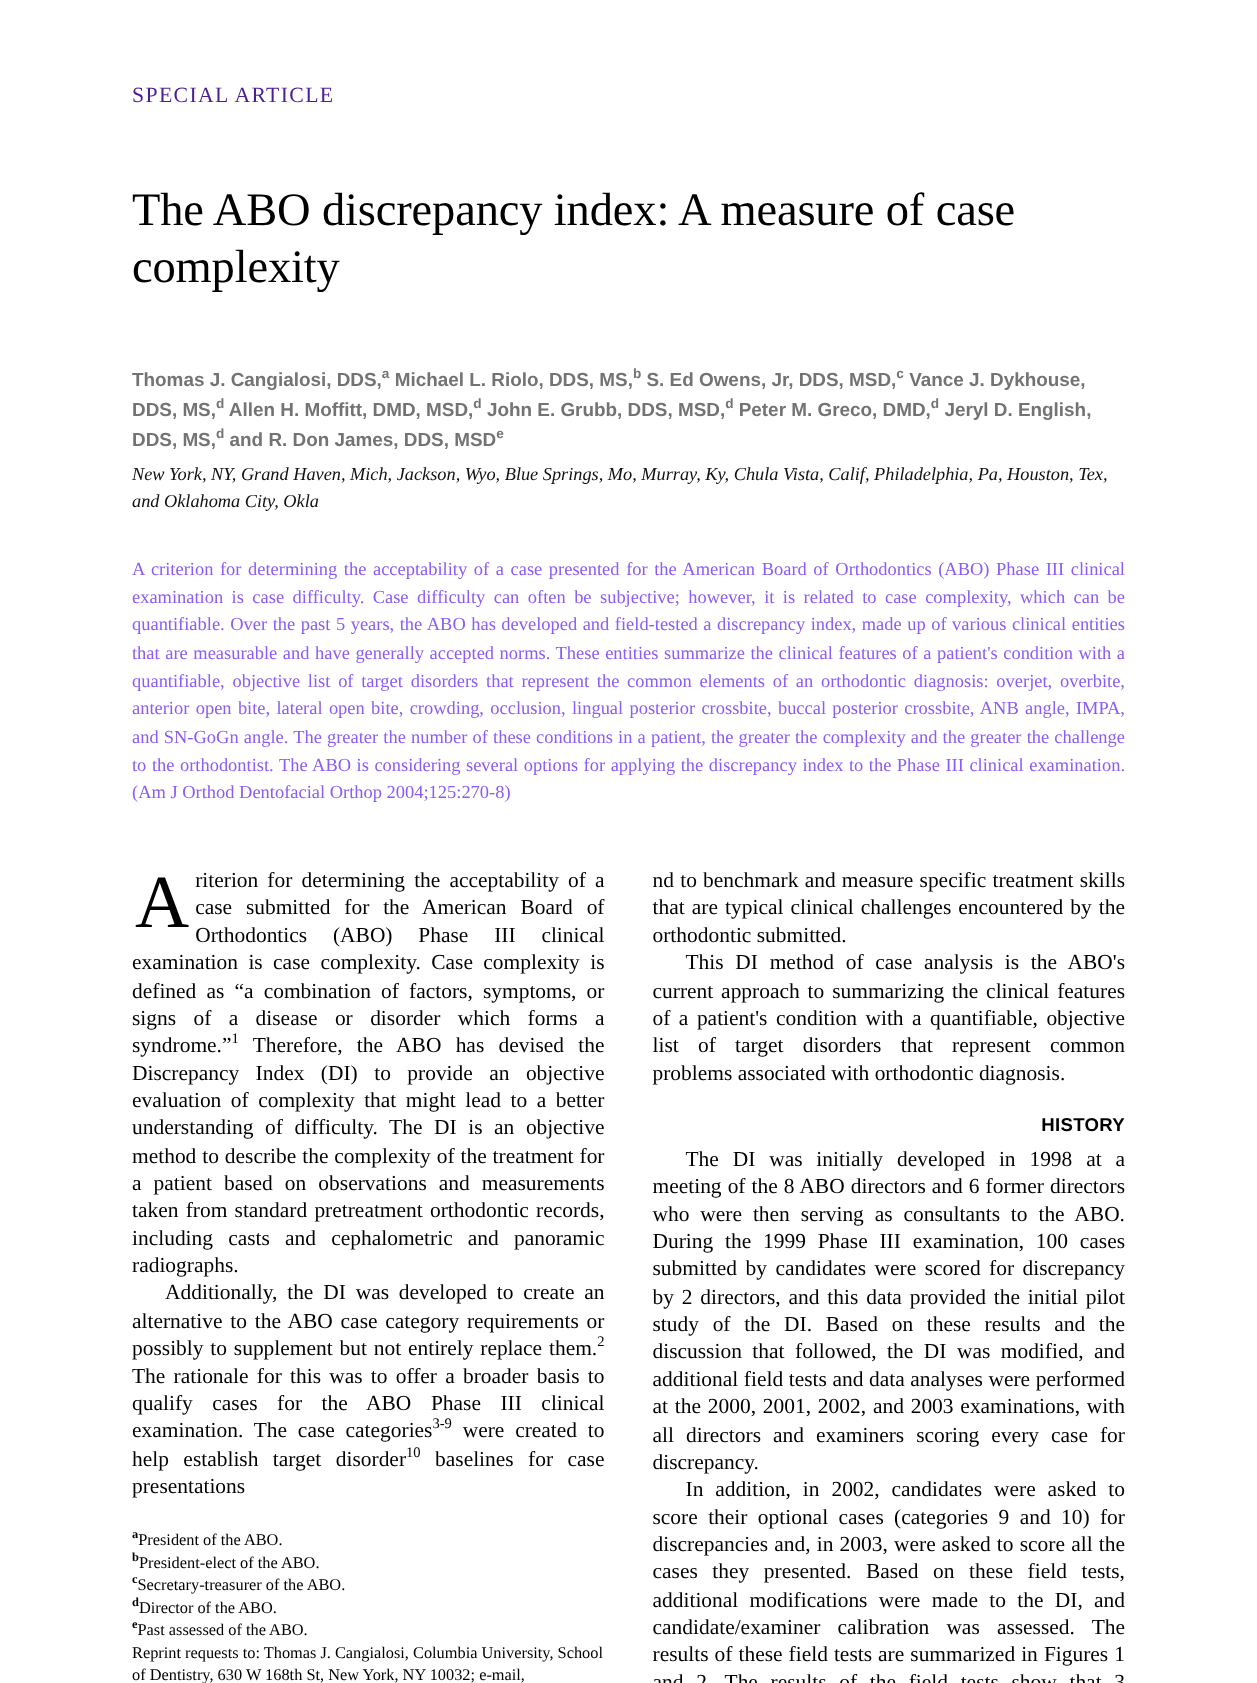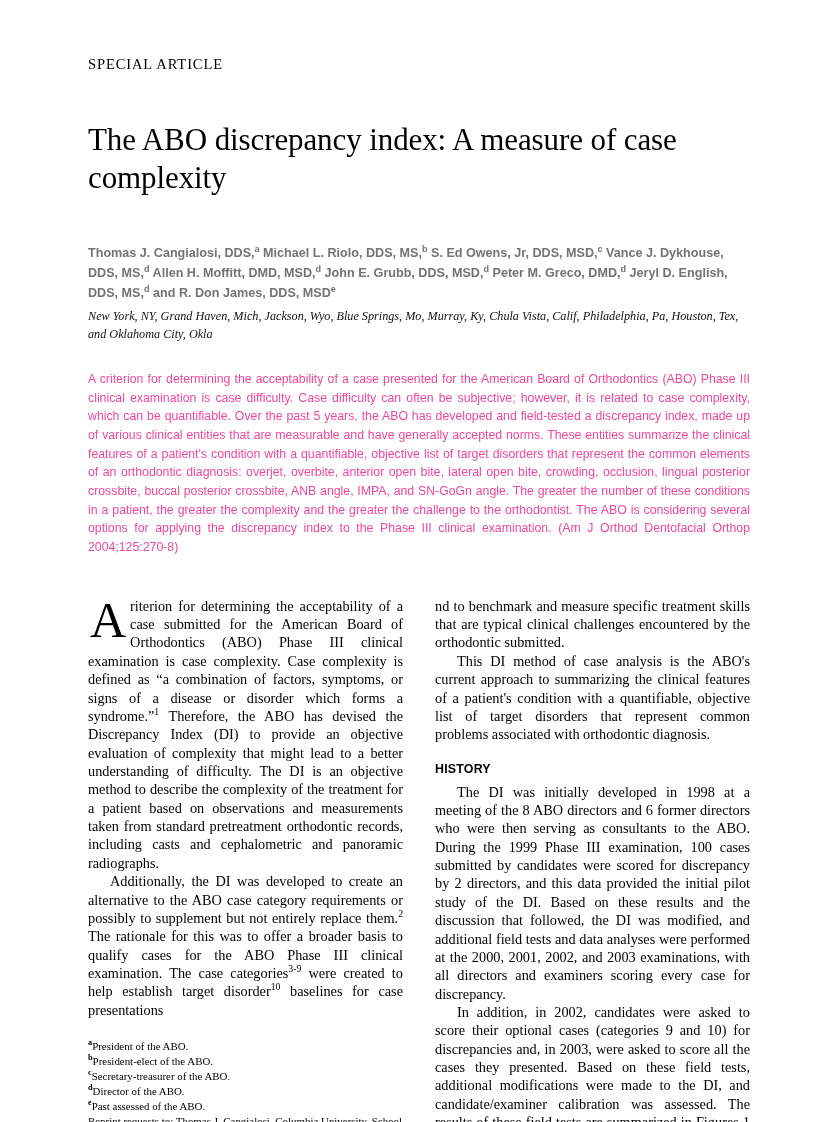--- a/index.html
+++ b/index.html
@@ -27,21 +27,21 @@
     left: 88px;
     top: 56px;
     width: 662px;
   }
 
   
   .kicker {
     font-family: "Liberation Serif", serif;
     font-size: 14.5px;
     letter-spacing: 0.9px;
-    color: #000000;
+    color: #4c1d95;
     margin: 0 0 48px 0;
     font-weight: 400;
   }
 
   
   .article-title {
     font-family: "Liberation Serif", serif;
     font-size: 31px;
     line-height: 1.22;
     font-weight: 400;
@@ -69,25 +69,25 @@
     font-family: "Liberation Serif", serif;
     font-style: italic;
     font-size: 12.2px;
     line-height: 1.52;
     color: #111;
     margin: 3px 0 26px 0;
   }
 
   
   .abstract {
-    font-family: Liberation Sans, sans-serif;
+    font-family: Liberation Serif, serif;
     font-size: 12.3px;
     line-height: 1.52;
     text-align: justify;
-    color: #ec4899;
+    color: #8b5cf6;
     margin: 0 0 40px 0;
   }
 
   
   .columns {
     display: flex;
     gap: 32px;
     align-items: flex-start;
   }
   .col {
@@ -126,20 +126,21 @@
     padding: 2px 4px 0 2px;
     margin-top: 1px;
   }
   .section-head {
     font-family: "Liberation Sans", sans-serif;
     font-size: 12.4px;
     font-weight: bold;
     letter-spacing: 0.2px;
     margin: 18px 0 7px 0;
     color: #000;
+    text-align: right;
   }
 
   
   .footnotes {
     margin-top: 20px;
     font-family: "Liberation Serif", serif;
     font-size: 10.9px;
     line-height: 1.375;
     color: #000;
   }

